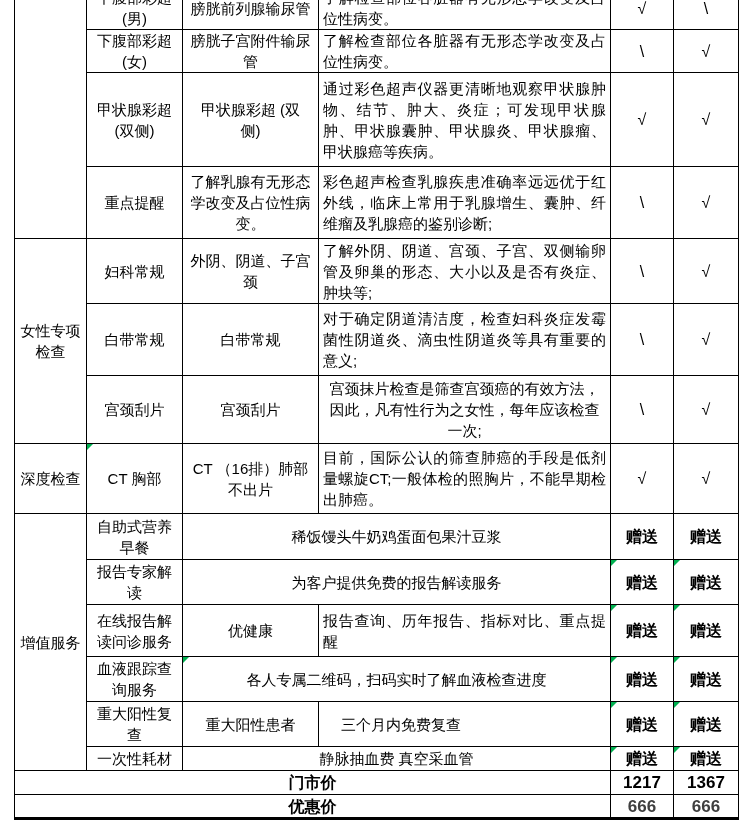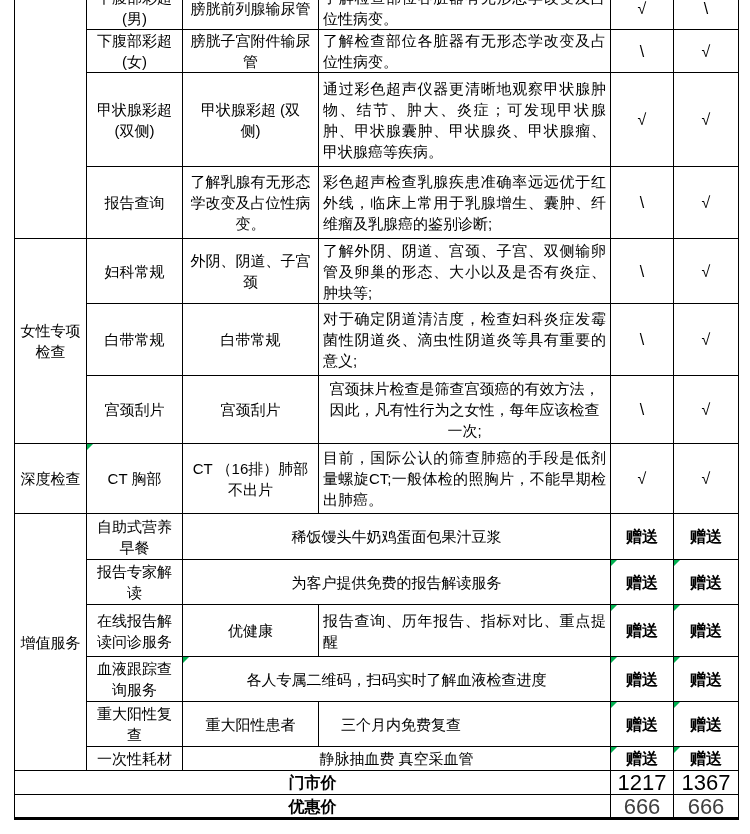--- a/index.html
+++ b/index.html
@@ -11,21 +11,21 @@
      font-size:15px;line-height:21px;padding:0 2px;position:relative;overflow:hidden;}
   tr.last-row td{border-bottom:3px solid #000;}
   .cat,.item,.sub{white-space:pre-line;}
   .desc{padding:0 4px;}
   .al-justify{text-align:justify;text-align-last:left;}
   .al-center{text-align:center;}
   .al-left{text-align:left;padding-left:22px;}
   .chk{font-size:16px;}
   .bonus{font-weight:bold;font-size:16px;}
   .price-label{font-weight:bold;font-size:16px;}
-  .price-val{font-weight:normal;font-size:22px;}
+  .price-val{font-weight:bold;font-size:17px;}
   .discount{color:#404040;}
   .corner-marker{position:absolute;top:0;left:0;width:0;height:0;
      border-top:6px solid #00B050;border-right:6px solid transparent;}
 </style>
 </head>
 <body>
 
 <div class="stage">
   <div class="shift">
     <table>
@@ -59,21 +59,21 @@
           <tr style="height: 94px;">
             <td class="item"><span>甲状腺彩超
 (双侧)</span></td>
             <td class="sub"><span>甲状腺彩超 (双
 侧)</span></td>
             <td class="desc al-justify" colspan="1"><span>通过彩色超声仪器更清晰地观察甲状腺肿物、结节、肿大、炎症；可发现甲状腺肿、甲状腺囊肿、甲状腺炎、甲状腺瘤、甲状腺癌等疾病。</span></td>
             <td class="chk"><span>√</span></td>
             <td class="chk"><span>√</span></td>
           </tr>
           <tr style="height: 72px;">
-            <td class="item"><span>报告查询</span></td>
+            <td class="item"><span>重点提醒</span></td>
             <td class="sub"><span>了解乳腺有无形态
 学改变及占位性病
 变。</span></td>
             <td class="desc al-justify" colspan="1"><span>彩色超声检查乳腺疾患准确率远远优于红外线，临床上常用于乳腺增生、囊肿、纤维瘤及乳腺癌的鉴别诊断;</span></td>
             <td class="chk"><span>\</span></td>
             <td class="chk"><span>√</span></td>
           </tr>
           <tr style="height: 65px;">
             <td class="cat" rowspan="3"><span>女性专项
 检查</span></td>

